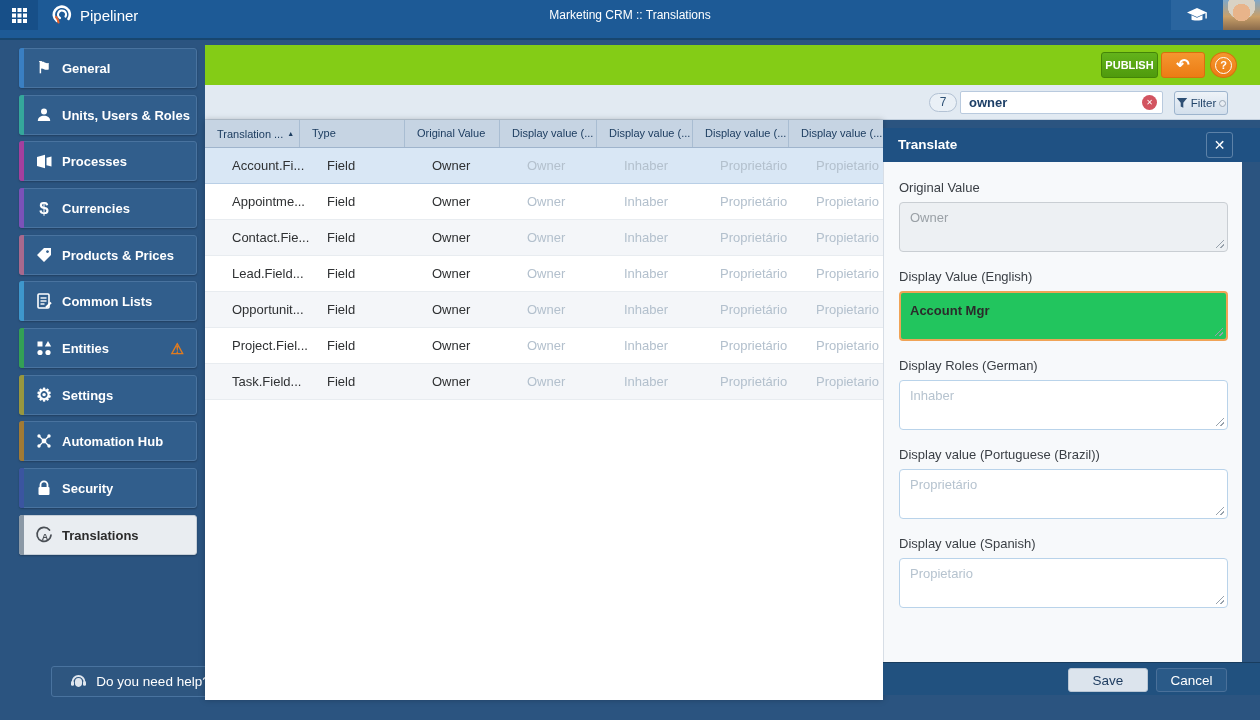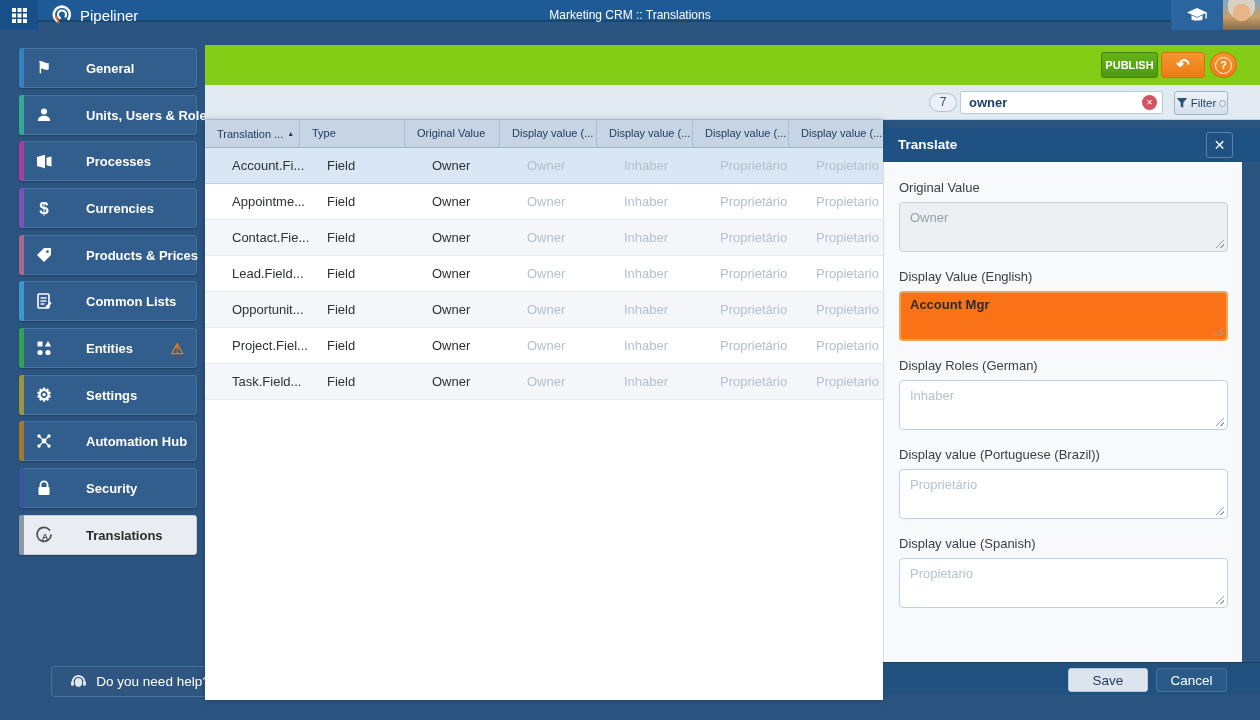--- a/index.html
+++ b/index.html
@@ -1,36 +1,36 @@
 <!DOCTYPE html>
 <html><head>
 <meta charset="utf-8">
 <style>
   * { margin:0; padding:0; box-sizing:border-box; }
   html,body { width:1260px; height:720px; overflow:hidden; }
   body { font-family:"Liberation Sans", sans-serif; }
   .page { position:relative; width:1260px; height:720px; background:#2b5480; overflow:hidden; }
 
   
-  .topbar { position:absolute; left:0; top:0; width:1260px; height:22px; background:#1d5a96; border-bottom:2px solid #17466f; z-index:30; }
+  .topbar { position:absolute; left:0; top:0; width:1260px; height:40px; background:#1d5a96; border-bottom:2px solid #17466f; z-index:30; }
   .apps-btn { position:absolute; left:0; top:0; width:38px; height:30px; background:#174f88; display:flex; align-items:center; justify-content:center; cursor:pointer; }
   .brand { position:absolute; left:52px; top:0; height:30px; display:flex; align-items:center; gap:7px; color:#fff; font-size:15px; }
   .topbar-title { position:absolute; left:0; top:0; width:1260px; height:30px; line-height:30px; text-align:center; color:#fff; font-size:12px; pointer-events:none; }
   .edu-btn { position:absolute; right:37px; top:0; width:52px; height:30px; background:#2a659f; display:flex; align-items:center; justify-content:center; }
   .avatar { position:absolute; right:0; top:0; width:37px; height:30px; background:
       radial-gradient(circle at 50% 42%, #e8b48a 0 34%, transparent 35%),
       radial-gradient(circle at 50% 20%, #d9d2c4 0 45%, transparent 46%),
       linear-gradient(180deg,#7fa8c9 0%, #c8a06a 55%, #8a6a4a 100%); }
 
   
   .nav-item { position:absolute; left:19px; width:178px; height:40px; background:#315e8c; border:1px solid #49739f; border-radius:3px; color:#fff; font-size:13px; font-weight:600; display:flex; align-items:center; cursor:pointer; box-shadow:0 1px 2px rgba(0,0,0,.25); }
   .nav-accent { position:absolute; left:-1px; top:-1px; width:5px; height:40px; border-radius:3px 0 0 3px; }
   .nav-icon { position:absolute; left:12px; width:24px; text-align:center; display:flex; align-items:center; justify-content:center; }
   .nav-icon .glyph { font-size:16px; line-height:1; color:#fff; }
-  .nav-label { margin-left:66px; white-space:nowrap; }
+  .nav-label { margin-left:42px; white-space:nowrap; }
   .nav-item.selected { background:#e9edf1; border-color:#c6cfd8; color:#2b2b2b; }
   .nav-warning { position:absolute; right:12px; color:#e07b1f; font-size:15px; line-height:1; }
   .help-btn { position:absolute; left:19px; top:666px; width:178px; height:31px; border:1px solid #49739f; border-radius:3px; background:#30588093; color:#fff; font-size:13.5px; display:flex; align-items:center; justify-content:center; gap:9px; cursor:pointer;margin-left:32px; }
 
   
   .toolbar-band { position:absolute; left:205px; top:45px; width:1055px; height:40px; background:#84cc16; z-index:5; }
   .btn-publish { position:absolute; top:7px; right:102px; width:57px; height:26px; background:linear-gradient(#63b31b,#4f9a0d); border:1px solid #448508; border-radius:3px; color:#fff; font-weight:bold; font-size:11px; font-family:"Liberation Sans", sans-serif; cursor:pointer; }
   .btn-undo { position:absolute; top:7px; right:55px; width:44px; height:26px; background:linear-gradient(#f5962f,#ec7c14); border:1px solid #d96f0e; border-radius:3px; color:#fff; font-size:16px; font-weight:bold; line-height:22px; cursor:pointer; }
   .btn-help { position:absolute; top:7px; right:23px; width:27px; height:26px; background:linear-gradient(#f5962f,#ec7c14); border:1px solid #d96f0e; border-radius:50%; color:#fff; cursor:pointer; display:flex; align-items:center; justify-content:center; }
   .btn-help .ring { width:17px; height:17px; border:1.5px solid #fff; border-radius:50%; font-size:11px; font-weight:bold; line-height:14px; text-align:center; }
@@ -63,21 +63,21 @@
   .panel-title { position:absolute; left:15px; top:0; line-height:34px; color:#fff; font-size:13.5px; font-weight:600; }
   .panel-close { position:absolute; right:27px; top:4px; width:27px; height:26px; background:transparent; border:1px solid #5d82a8; border-radius:3px; color:#fff; font-size:14px; line-height:24px; text-align:center; cursor:pointer; }
   .panel-body { position:absolute; left:0; top:34px; width:359px; height:500px; background:#f7f9fb; border-left:1px solid #d7dee6; padding:18px 15px 0 15px; }
   .fgroup { margin-bottom:17px; }
   .flabel { font-size:13px; color:#3a3f45; margin-bottom:7px; }
   .ta-box { position:relative; width:329px; height:50px; border-radius:4px; font-size:13px; padding:7px 10px; overflow:hidden; }
   .ta-box::after { content:""; position:absolute; right:3px; bottom:3px; width:9px; height:9px;
       background:repeating-linear-gradient(-45deg, transparent 0 2px, #98a2ac 2px 3px);
       clip-path:polygon(100% 0, 100% 100%, 0 100%); }
   .ta-disabled { background:#edf0f3; border:1px solid #c9ced3; color:#9aa0a6; }
-  .ta-focused { background:#f97316; border:2px solid #f0a356; color:#2b2b2b; font-weight:bold; padding:4px 9px; }
+  .ta-focused { background:#22c55e; border:2px solid #f0a356; color:#2b2b2b; font-weight:bold; padding:10px 9px; }
   .ta-empty { background:#fff; border:1px solid #b9d3ea; color:#b6c3cf; }
   .panel-footer { position:absolute; left:0; top:534px; width:377px; height:33px; background:#21517f; border-top:1px solid #183c5e; }
   .btn-save { position:absolute; left:185px; top:5px; width:80px; height:24px; background:#dce4ed; border:1px solid #b9c6d4; border-radius:3px; color:#1c3a5e; font-size:13.5px; cursor:pointer; }
   .btn-cancel { position:absolute; left:273px; top:5px; width:71px; height:24px; background:#2a5a88; border:1px solid #4a7099; border-radius:3px; color:#fff; font-size:13.5px; cursor:pointer; }
 
   svg { display:block; }
 </style>
 </head>
 <body>
 

